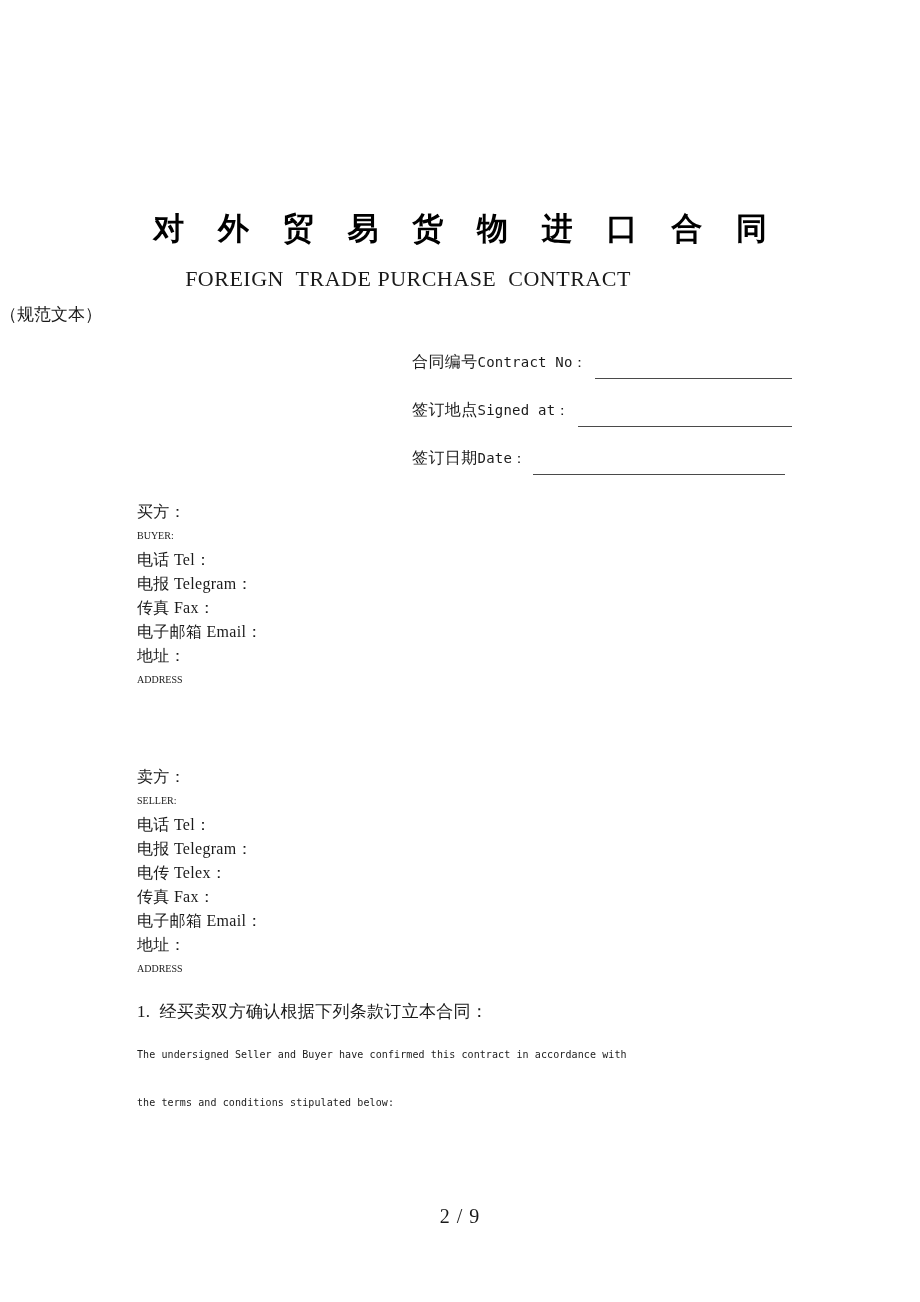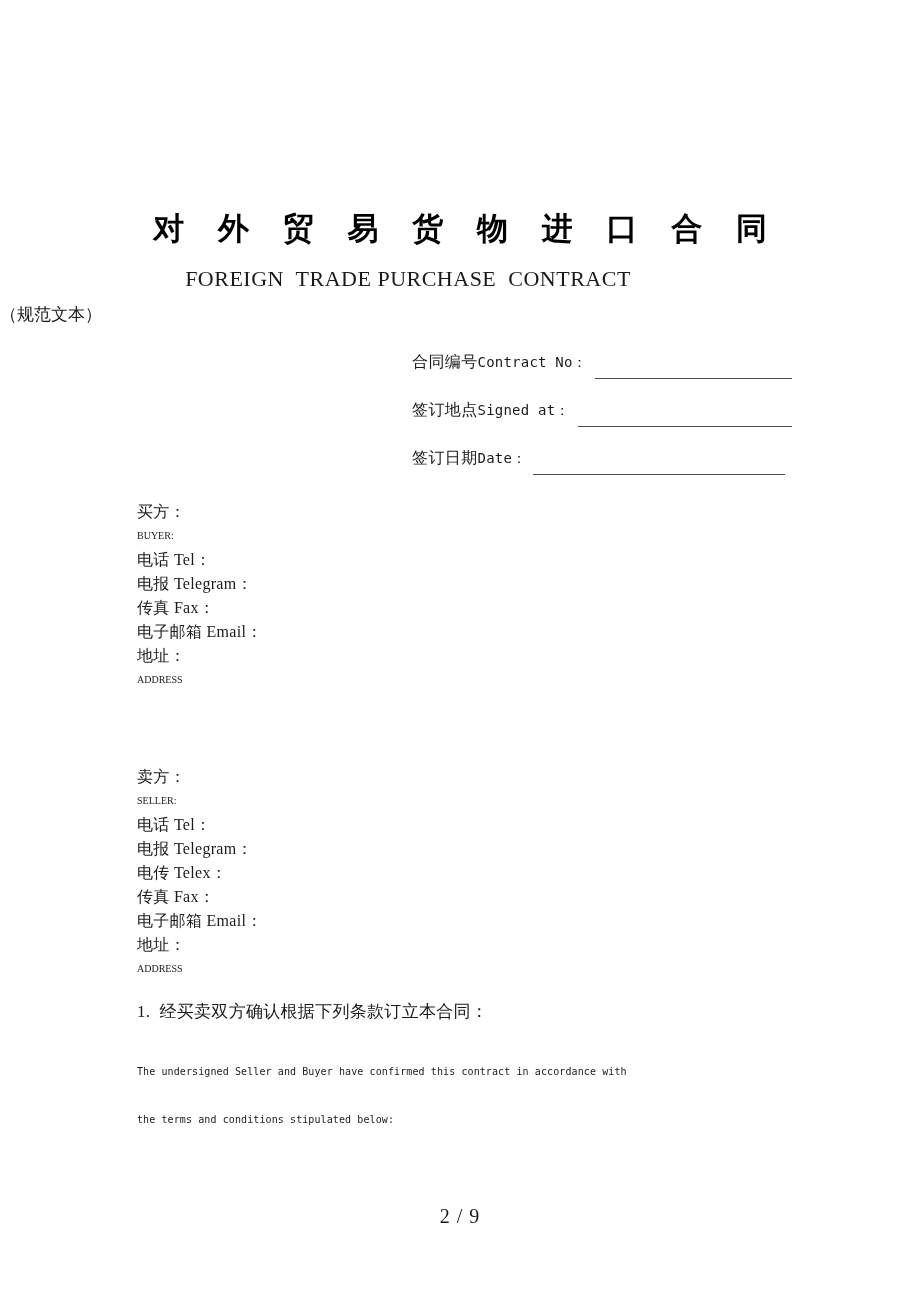--- a/index.html
+++ b/index.html
@@ -128,21 +128,21 @@
     left: 137px;
     top: 1000px;
     width: 660px;
   }
   .clause-cn {
     font-family: "Liberation Serif", "DejaVu Serif", serif;
     font-size: 17px;
     color: #1a1a1a;
     letter-spacing: 0.3px;
     white-space: pre;
-    margin-bottom: 25px;
+    margin-bottom: 8px;
   }
   .clause-en {
     font-family: "DejaVu Sans Mono", "Liberation Mono", monospace;
     font-size: 10px;
     color: #1a1a1a;
     letter-spacing: 0.1px;
     line-height: 48px;
     white-space: pre;
   }
 

